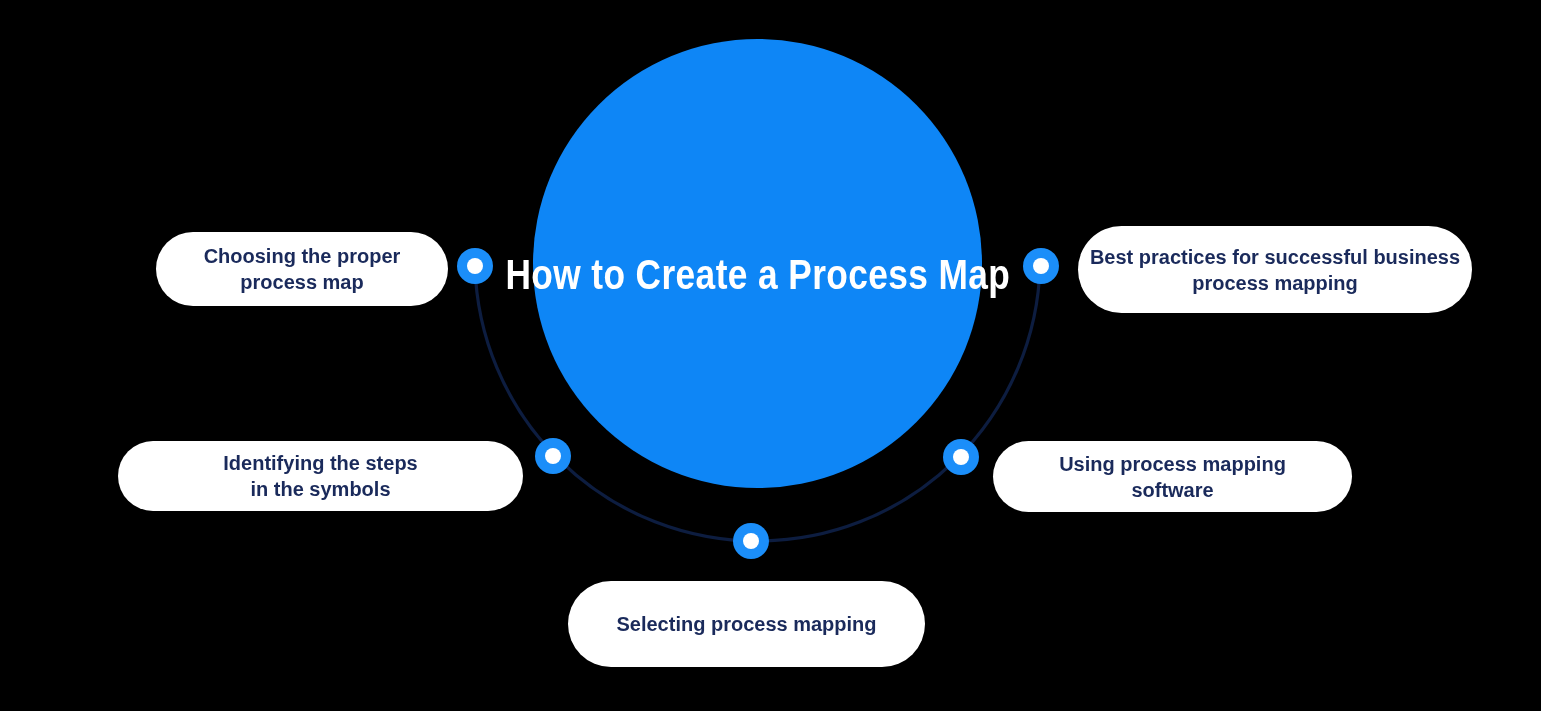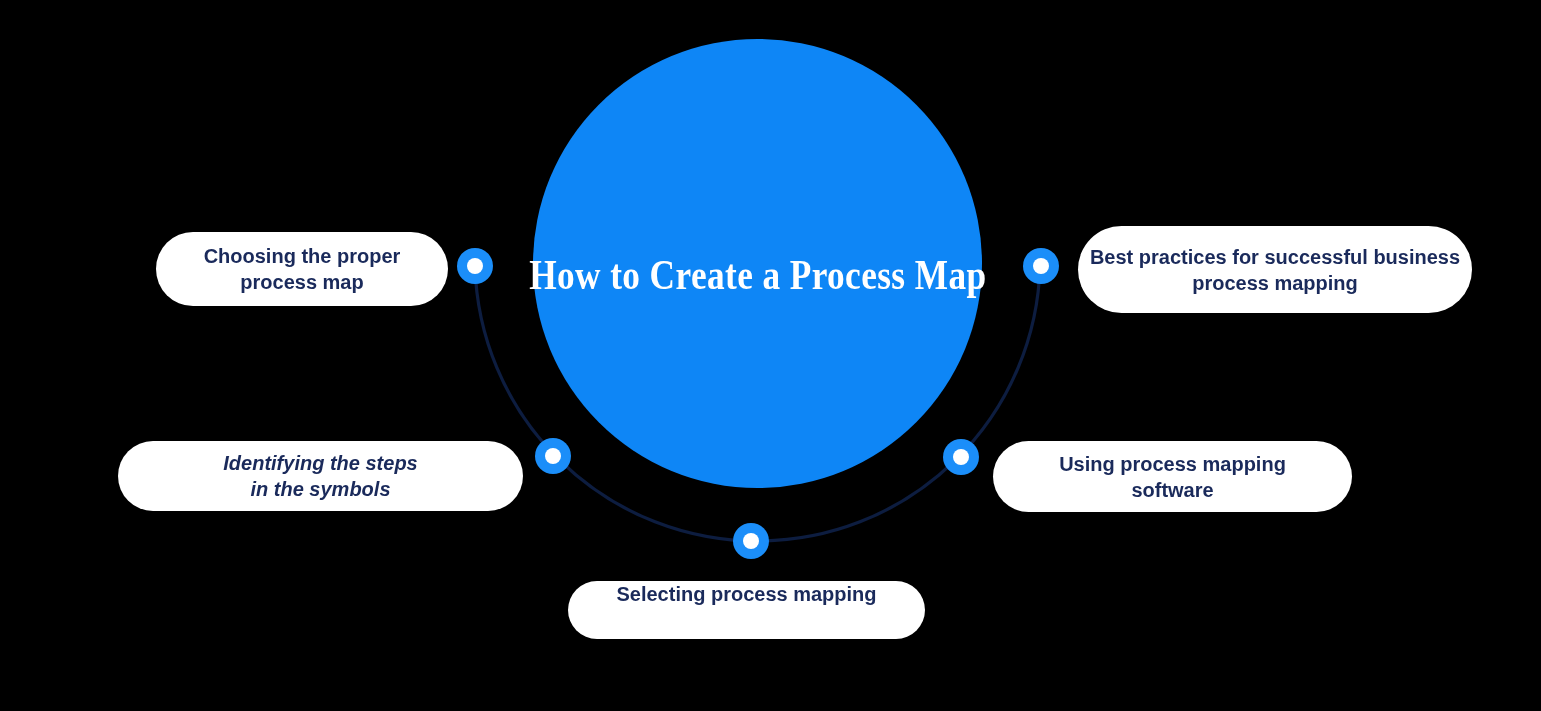--- a/index.html
+++ b/index.html
@@ -35,21 +35,20 @@
   }
   .big-circle {
     position: absolute;
     left: 533px; top: 39px;
     width: 449px; height: 449px;
     border-radius: 50%;
     background: var(--circle-fill);
     display: flex;
     align-items: center;
     justify-content: center;
-    font-family: Liberation Serif, serif;
   }
   .diagram-title {
     color: var(--title-text);
     font-weight: 700;
     font-size: 43px;
     line-height: 51px;
     text-align: center;
     letter-spacing: 0.5px;
     transform: scaleX(0.82);
     margin-top: 22px;
@@ -99,26 +98,26 @@
       <span>How to Create a</span>
       <span>Process Map</span>
     </div>
   </div>
 
   <div class="pill" style="left:156px; top:232px; width:292px; height:74px;">
     <span>Choosing the proper</span>
     <span>process map</span>
   </div>
 
-  <div class="pill" style="left:118px; top:441px; width:405px; height:70px;font-style:italic;">
+  <div class="pill" style="left:118px; top:441px; width:405px; height:70px;">
     <span>Identifying the steps</span>
     <span>in the symbols</span>
   </div>
 
-  <div class="pill" style="left:568px; top:581px; width:357px; height:58px;justify-content:space-between;">
+  <div class="pill" style="left:568px; top:581px; width:357px; height:86px;">
     <span>Selecting process mapping</span>
   </div>
 
   <div class="pill" style="left:1078px; top:226px; width:394px; height:87px;">
     <span>Best practices for successful business</span>
     <span>process mapping</span>
   </div>
 
   <div class="pill" style="left:993px; top:441px; width:359px; height:71px;">
     <span>Using process mapping</span>

